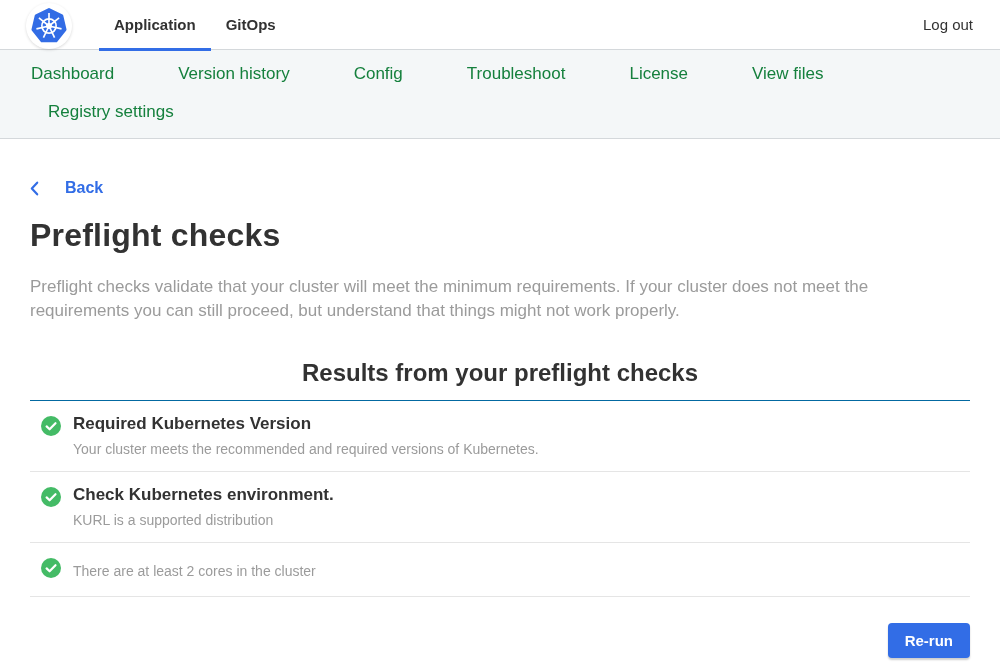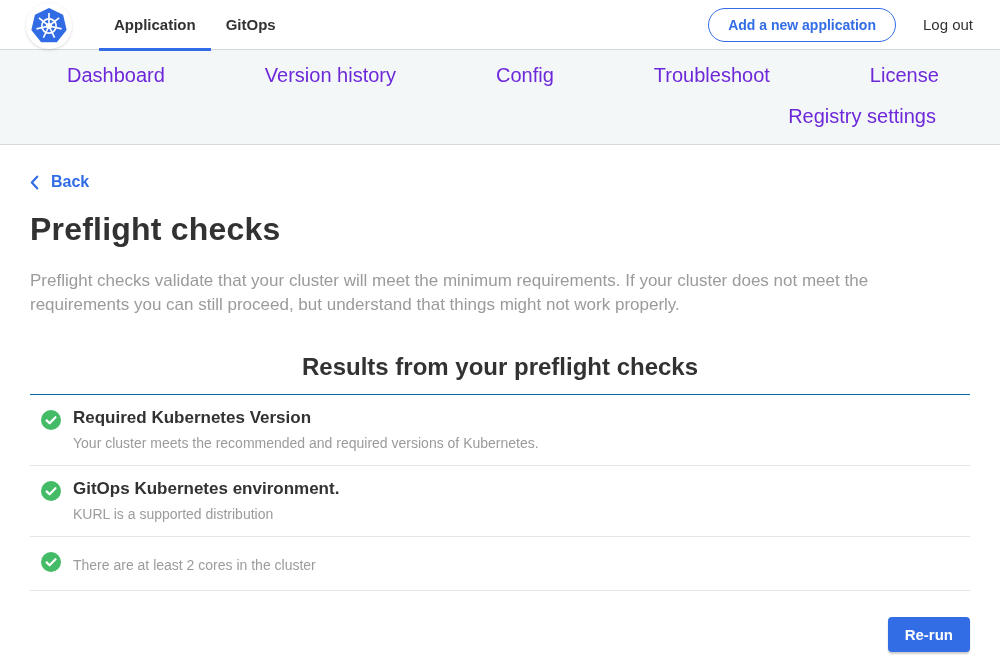--- a/index.html
+++ b/index.html
@@ -48,31 +48,31 @@
   .logout { margin-left: 27px; font-size: 15px; font-weight: 500; color: #323232; cursor: pointer; }
 
   
   .subnav {
     background: #f4f7f8;
     border-bottom: 1px solid #d4d8db;
     padding: 14px 0 16px;
   }
   .subnav-row { display: flex; align-items: center; }
   .subnav-row.row1 { padding-left: 31px; }
-  .subnav-row.row2 { padding-left: 36px; margin-top: 18px; justify-content: flex-end; }
+  .subnav-row.row2 { padding-left: 48px; margin-top: 18px; }
   .subnav-item {
-    font-size: 20px; color: #6d28d9;
-    margin-right: 64px; cursor: pointer; white-space: nowrap; margin-left: 36px;
+    font-size: 17px; color: #15803d;
+    margin-right: 64px; cursor: pointer; white-space: nowrap;
   }
 
   
   .content { padding: 0 30px; }
   .back-link {
-    display: inline-flex; align-items: center; gap: 12px;
-    margin-top: 28px;
+    display: inline-flex; align-items: center; gap: 26px;
+    margin-top: 40px;
     color: #326de6; font-size: 16px; font-weight: 700;
     cursor: pointer; text-decoration: none;
   }
   .page-title { font-size: 32px; font-weight: 700; color: #323232; margin-top: 17px; letter-spacing: .2px; }
   .page-desc {
     font-size: 17px; line-height: 24px; color: #9b9b9b;
     margin-top: 21px; max-width: 918px;
   }
   .results-heading { font-size: 24px; font-weight: 700; color: #323232; margin-top: 36px; text-align: center; }
   .results-list { margin-top: 13px; border-top: 1px solid #0369a1; }
@@ -115,21 +115,20 @@
       <circle cx="50" cy="50" r="6.5" fill="#ffffff"></circle>
     </svg>
   </div>
 
   <div class="tabs">
     <div class="tab active">Application</div>
     <div class="tab">GitOps</div>
   </div>
 
   <div class="header-right">
-    <button class="add-app-btn">Add a new application</button>
     <span class="logout">Log out</span>
   </div>
 </div>
 
 <div class="subnav">
   <div class="subnav-row row1">
     <span class="subnav-item">Dashboard</span>
     <span class="subnav-item">Version history</span>
     <span class="subnav-item">Config</span>
     <span class="subnav-item">Troubleshoot</span>
@@ -174,21 +173,21 @@
     </div>
 
     <div class="check-row">
       <span class="check-icon">
         <svg viewBox="0 0 20 20" width="20" height="20">
           <circle cx="10" cy="10" r="10" fill="#44bb66"></circle>
           <path d="M5.6 10.4 L8.6 13.3 L14.5 7.2" stroke="#ffffff" stroke-width="2.2" fill="none" stroke-linecap="round" stroke-linejoin="round"></path>
         </svg>
       </span>
       <div class="check-body">
-        <div class="check-title">GitOps Kubernetes environment.</div>
+        <div class="check-title">Check Kubernetes environment.</div>
         <div class="check-msg">KURL is a supported distribution</div>
       </div>
     </div>
 
     <div class="check-row">
       <span class="check-icon">
         <svg viewBox="0 0 20 20" width="20" height="20">
           <circle cx="10" cy="10" r="10" fill="#44bb66"></circle>
           <path d="M5.6 10.4 L8.6 13.3 L14.5 7.2" stroke="#ffffff" stroke-width="2.2" fill="none" stroke-linecap="round" stroke-linejoin="round"></path>
         </svg>

